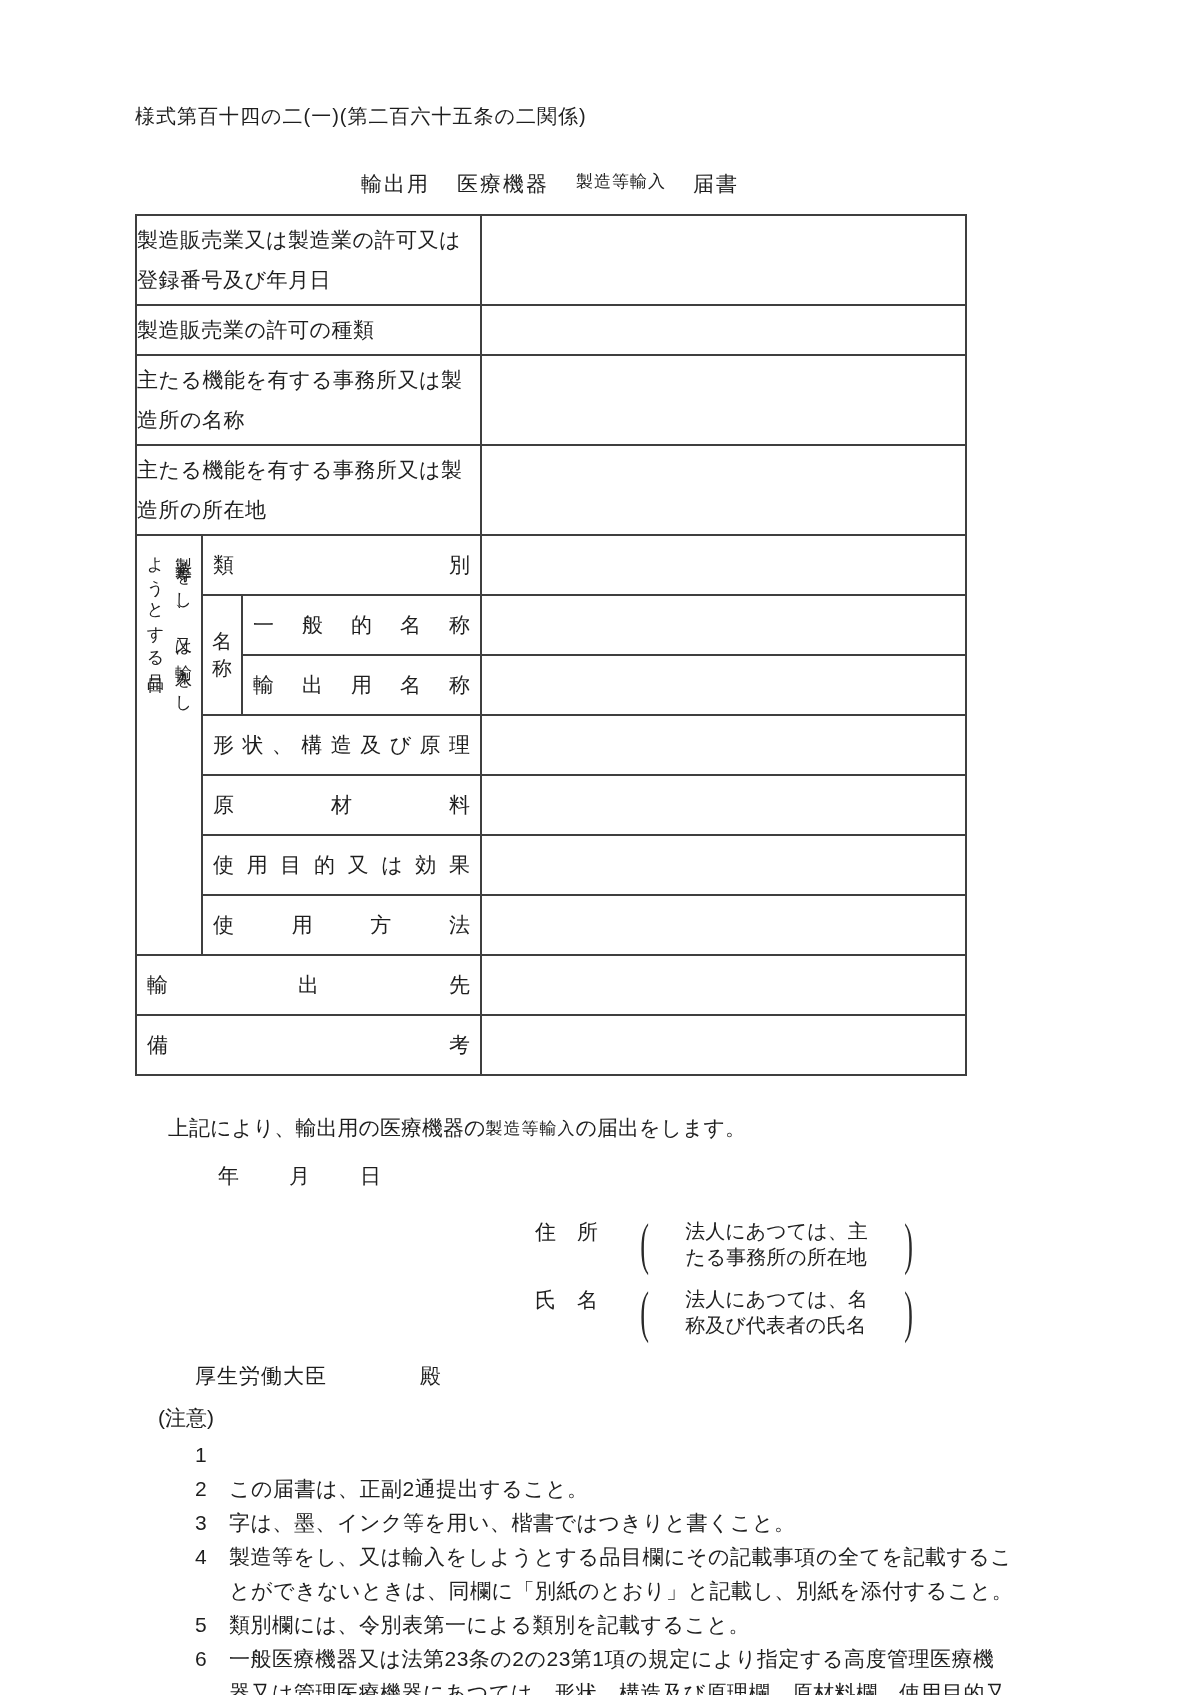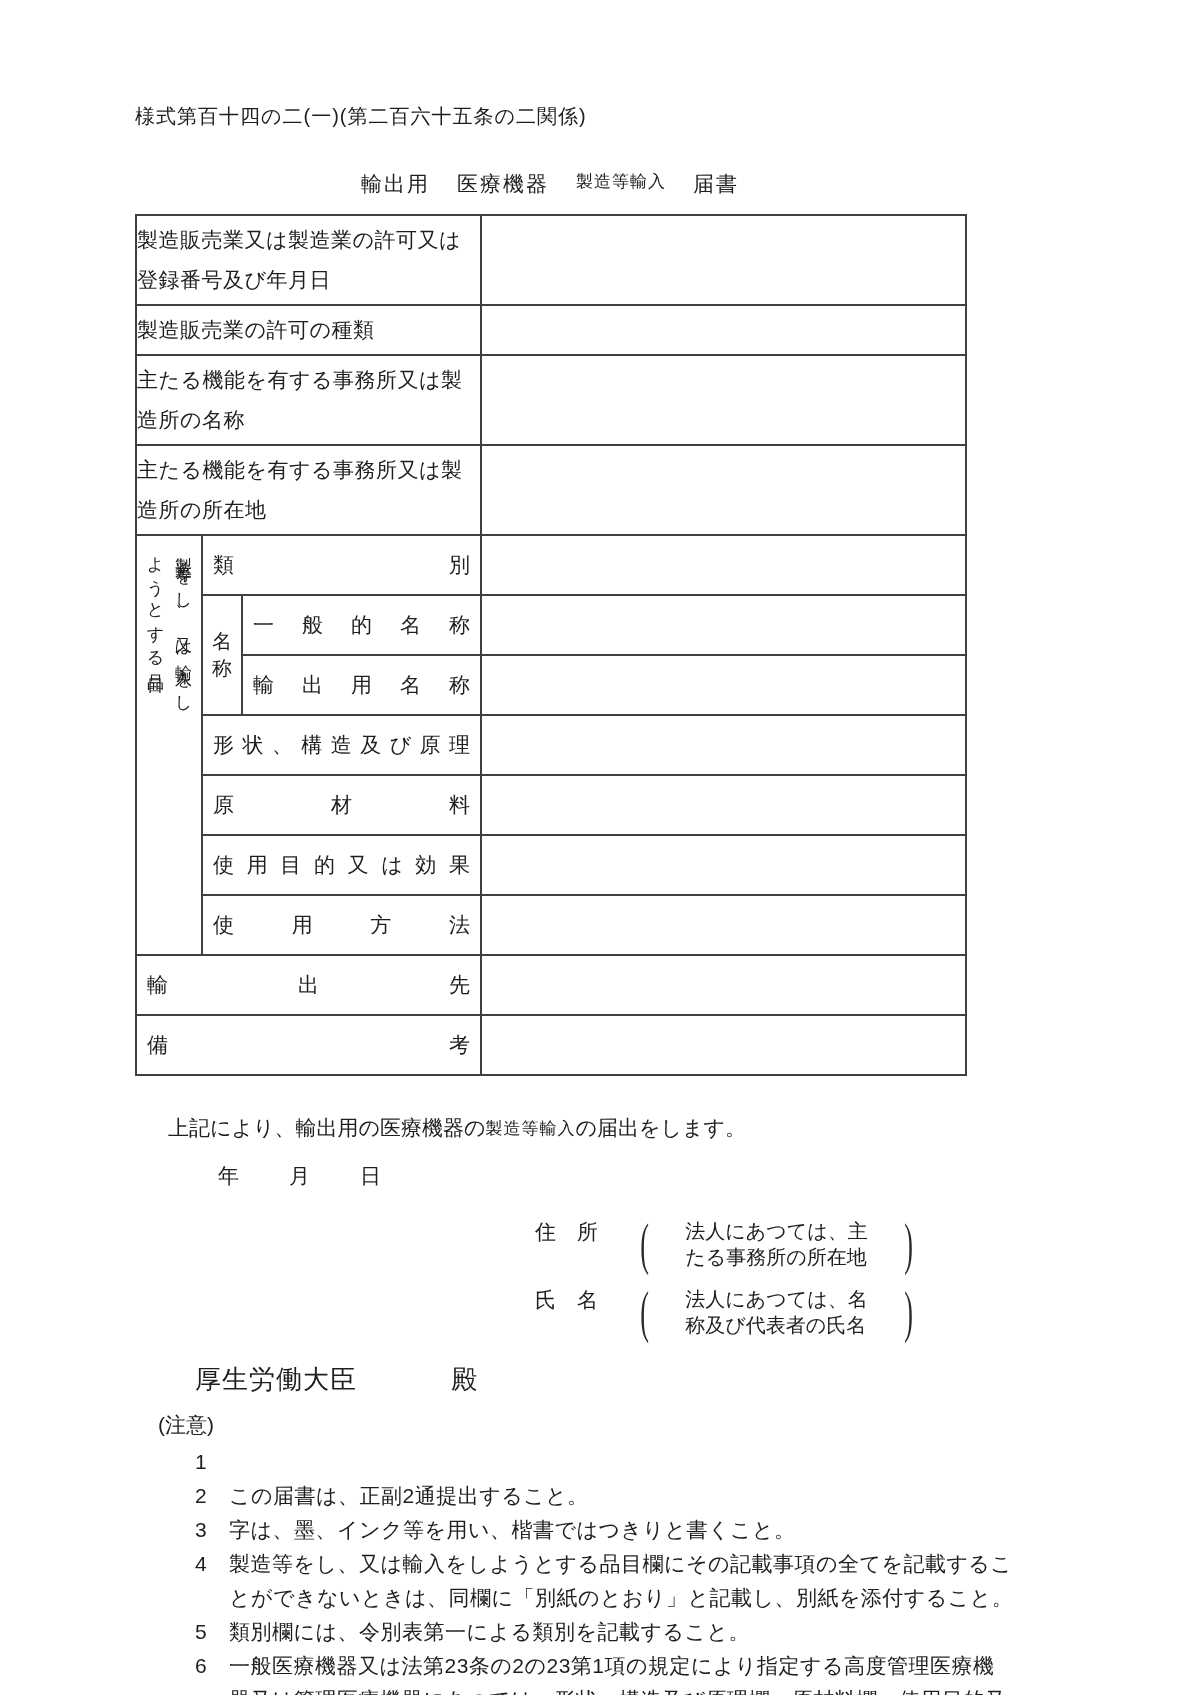--- a/index.html
+++ b/index.html
@@ -46,21 +46,21 @@
   .sig-row { margin-left:535px; display:flex; align-items:flex-start;gap:29px; }
   .sig-row.address { margin-top:28px; }
   .sig-row.name    { margin-top:16px; }
   .sig-label { font-size:21px; margin-right:8px; white-space:pre; }
   .paren {
     display:inline-block; font-family:"Liberation Serif", serif;
     font-size:58px; line-height:52px; transform:scaleX(0.45); color:#2a2a2a;
   }
   .sig-note { white-space:pre-line; font-size:20px; line-height:26px; margin:0 2px; }
 
-  .minister-line { margin:24px 0 0 195px; font-size:26px; letter-spacing:1px; }
+  .minister-line { margin:24px 0 0 195px; font-size:21px; letter-spacing:1px; }
   .minister-line .dono { margin-left:86px; }
 
   .notice-heading { margin:14px 0 0 158px; font-size:21px; }
   .notes { margin-top:6px; padding-bottom:60px; }
   .note { display:flex; margin-left:195px; font-size:21px; line-height:34px; }
   .note-num  { width:34px; flex:none; }
   .note-body { width:792px; white-space:pre-line; letter-spacing:0.5px; }
 </style>
 </head>
 <body>

